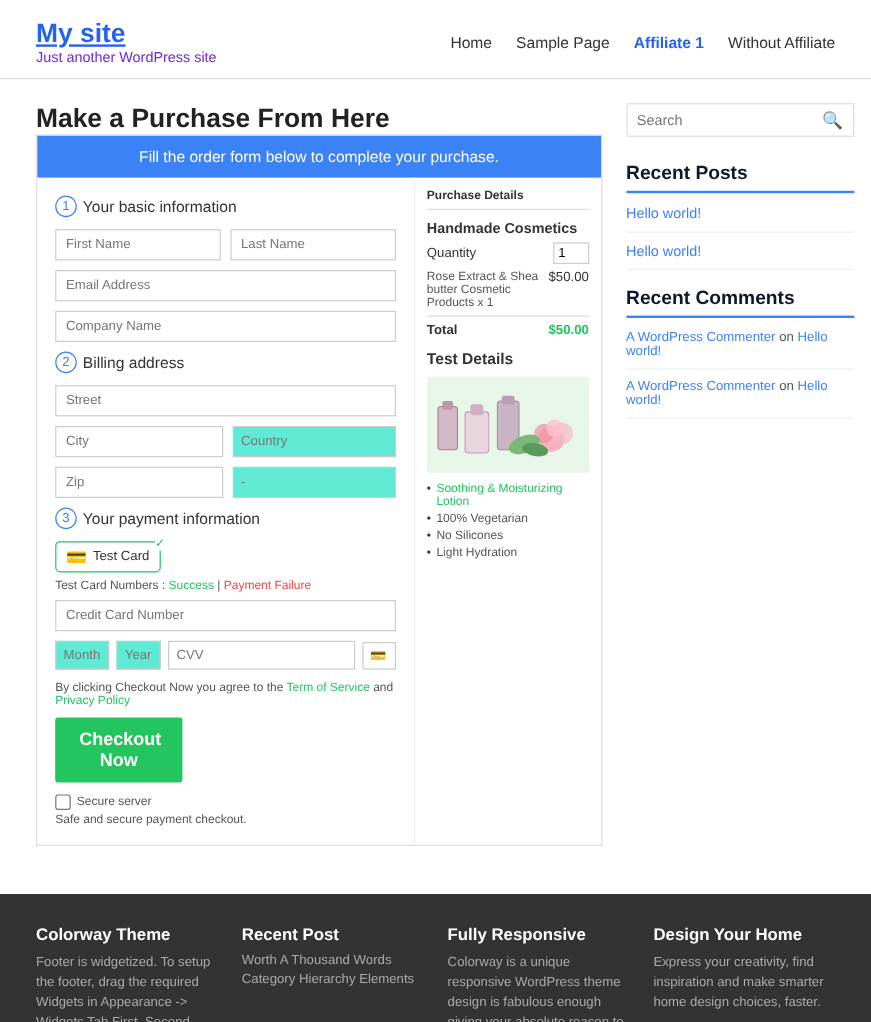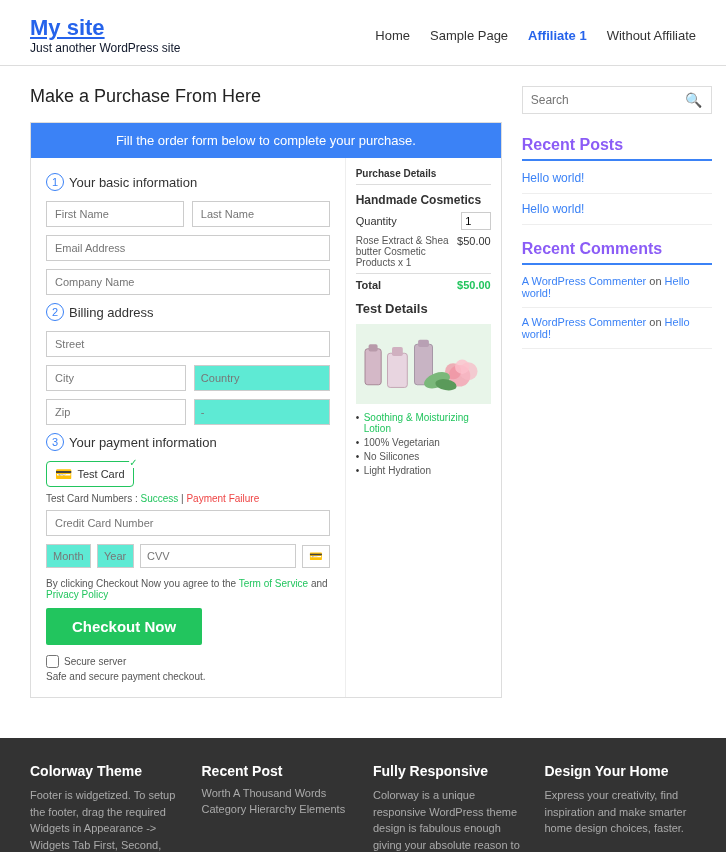--- a/index.html
+++ b/index.html
@@ -2,32 +2,32 @@
 <html><head>
   <meta charset="utf-8">
   <style>
     * { box-sizing: border-box; margin: 0; padding: 0; }
     body { font-family: Arial, sans-serif; font-size: 13px; color: #333; background: #fff; }
 
     
     .site-header { display: flex; align-items: center; justify-content: space-between; padding: 15px 30px 10px; border-bottom: 1px solid #ddd; }
     .site-title { }
     .site-title h1 { font-size: 22px; color: #2563eb; font-weight: bold; text-decoration: underline; }
-    .site-title p { font-size: 12px; color: #0f172a; }
+    .site-title p { font-size: 12px; color: #6d28d9; }
     .site-nav { display: flex; gap: 20px; align-items: center; }
     .site-nav a { text-decoration: none; color: #333; font-size: 13px; }
     .site-nav a.affiliate { color: #2563eb; font-weight: bold; }
 
     
     .main-content { display: flex; gap: 20px; padding: 20px 30px; }
     .content-area { flex: 1; }
     .sidebar { width: 190px; flex-shrink: 0; }
 
     
-    .page-title { font-size: 18px; font-weight: normal; margin-bottom: 15px; color: #222; }
+    .page-title { font-size: 22px; font-weight: bold; color: #222; }
 
     
     .checkout-container { border: 1px solid #ddd; overflow: hidden; }
     .checkout-header { background: #3b82f6; color: white; text-align: center; padding: 10px; font-size: 13px; }
 
     .checkout-body { display: flex; gap: 0; }
     .checkout-left { flex: 1; padding: 15px; border-right: 1px solid #eee; }
     .checkout-right { width: 155px; padding: 10px; }
 
     
@@ -47,21 +47,21 @@
     .test-numbers a.fail { color: #ef4444; }
 
     .month-row { display: flex; gap: 6px; margin-top: 6px; align-items: center; }
     .select-input { border: 1px solid #ccc; padding: 5px 6px; font-size: 11px; color: #777; background: #5eead4; flex: 1; appearance: none; }
     .cvv-input { border: 1px solid #ccc; padding: 5px 6px; font-size: 11px; color: #777; flex: 1; }
     .cvv-icon { border: 1px solid #ccc; padding: 4px 6px; font-size: 11px; }
 
     .terms-text { font-size: 10px; color: #555; margin: 10px 0 8px; }
     .terms-text a { color: #22c55e; text-decoration: none; }
 
-    .checkout-btn { background: #22c55e; color: white; border: none; padding: 10px 20px; font-size: 15px; font-weight: bold; cursor: pointer; width: 156px; border-radius: 2px; }
+    .checkout-btn { background: #22c55e; color: white; border: none; padding: 10px 20px; font-size: 15px; font-weight: bold; cursor: pointer; width: 106px; border-radius: 2px; }
 
     .secure-row { display: flex; align-items: center; gap: 5px; margin-top: 10px; font-size: 10px; color: #555; }
     .secure-text-small { font-size: 10px; color: #555; margin-top: 3px; }
 
     
     .purchase-title { font-size: 10px; font-weight: bold; color: #333; border-bottom: 1px solid #ddd; padding-bottom: 5px; margin-bottom: 8px; }
     .product-name { font-size: 12px; font-weight: bold; margin-bottom: 5px; }
     .qty-row { display: flex; justify-content: space-between; align-items: center; font-size: 11px; margin-bottom: 5px; }
     .qty-input { border: 1px solid #ccc; width: 30px; text-align: center; font-size: 11px; padding: 2px; }
     .product-desc { font-size: 10px; color: #555; }
@@ -77,21 +77,21 @@
     .plan-bullets { font-size: 10px; color: #555; }
     .plan-bullets li { margin-bottom: 3px; list-style: none; padding-left: 8px; position: relative; }
     .plan-bullets li::before { content: "•"; position: absolute; left: 0; color: #333; }
     .plan-bullets li a { color: #22c55e; text-decoration: none; }
 
     
     .search-box { border: 1px solid #ddd; display: flex; align-items: center; padding: 5px 8px; margin-bottom: 22px; }
     .search-box input { border: none; outline: none; font-size: 12px; color: #999; flex: 1; }
     .search-icon { color: #555; font-size: 14px; }
 
-    .sidebar-section-title { font-size: 16px; font-weight: bold; color: #8b5cf6; border-bottom: 2px solid #3b82f6; padding-bottom: 5px; margin-bottom: 10px; }
+    .sidebar-section-title { font-size: 16px; font-weight: bold; color: #0f172a; border-bottom: 2px solid #3b82f6; padding-bottom: 5px; margin-bottom: 10px; }
     .sidebar-link { color: #3b82f6; text-decoration: none; font-size: 12px; display: block; margin-bottom: 8px; padding-bottom: 8px; border-bottom: 1px solid #eee; }
 
     .sidebar-comment { font-size: 11px; color: #555; margin-bottom: 8px; padding-bottom: 8px; border-bottom: 1px solid #eee; }
     .sidebar-comment a { color: #3b82f6; text-decoration: none; }
 
     
     .site-footer { background: #333; color: #ccc; padding: 25px 30px 15px; margin-top: 20px; }
     .footer-grid { display: flex; gap: 20px; margin-bottom: 20px; }
     .footer-col { flex: 1; }
     .footer-col h3 { color: white; font-size: 14px; margin-bottom: 8px; }

